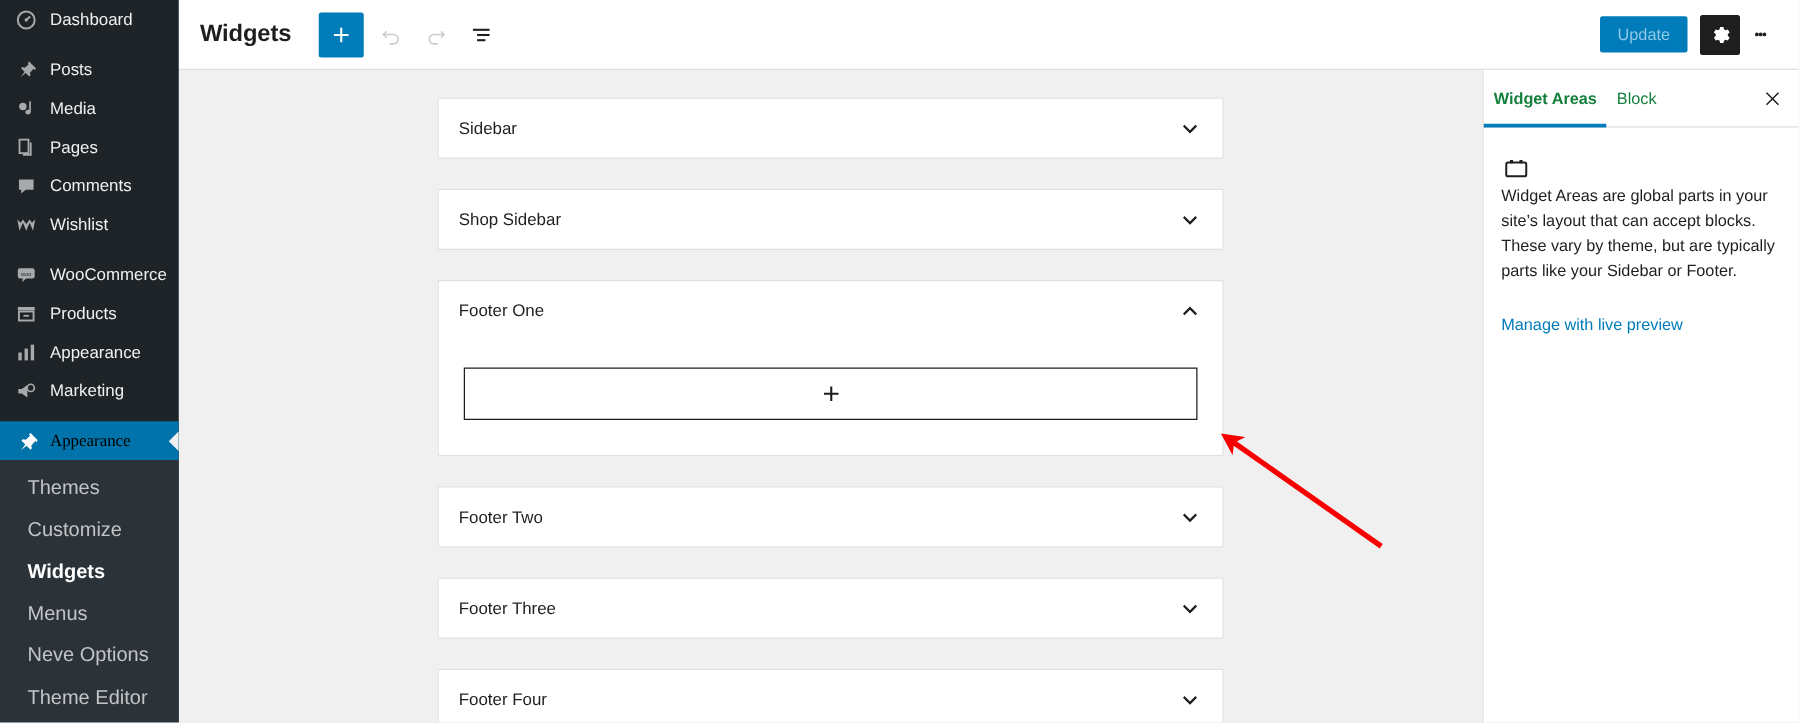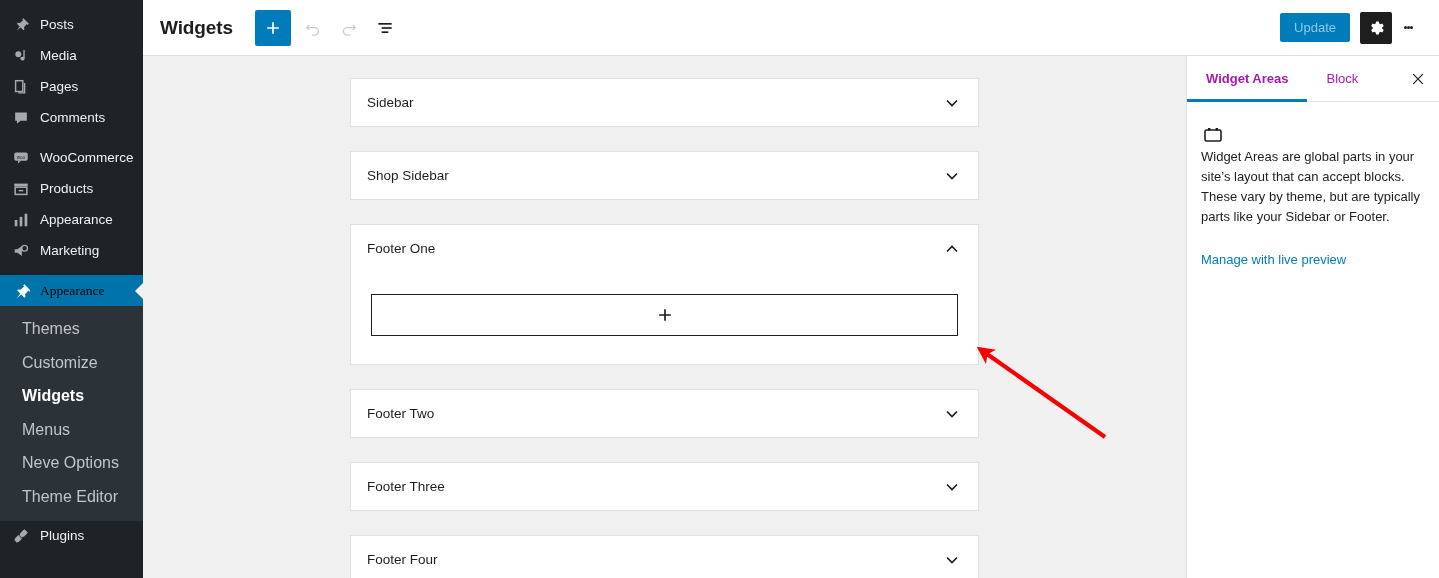--- a/index.html
+++ b/index.html
@@ -148,21 +148,21 @@
     border-left: 1px solid #e0e0e0;
     display: flex; flex-direction: column;
   }
   .insp-tabs {
     height: 46px; display: flex; align-items: stretch;
     border-bottom: 1px solid #e0e0e0;
     position: relative;
   }
   .insp-tab {
     display: flex; align-items: center;
-    padding: 0 19px; font-size: 13px; color: #a21caf;
+    padding: 0 8px; font-size: 13px; color: #15803d;
     cursor: pointer; position: relative;
   }
   .insp-tab.active { font-weight: bold; }
   .insp-tab.active::after {
     content: ""; position: absolute; left: 0; right: 0; bottom: -1px;
     height: 3px; background: #007cba;
   }
   .insp-close {
     margin-left: auto; width: 42px;
     display: flex; align-items: center; justify-content: center;
@@ -187,20 +187,30 @@
     pointer-events: none; z-index: 50;
   }
 </style>
 </head>
 <body>
 
 <div class="app">
 
   <nav class="adminmenu">
     <div id="menu-top">
+        <div class="menu-item">
+          <span class="mi-icon">
+            <svg width="18" height="18" viewBox="0 0 20 20" aria-hidden="true">
+              <circle cx="10" cy="10" r="7.5" fill="none" stroke="currentColor" stroke-width="1.8"></circle>
+              <path d="M10 10l3.4-3.2" stroke="currentColor" stroke-width="1.8" fill="none"></path>
+              <circle cx="10" cy="10" r="1.5" fill="currentColor"></circle>
+            </svg>
+          </span>
+          <span class="mi-label">Dashboard</span>
+        </div>
         <div class="menu-sep"></div>
         <div class="menu-item">
           <span class="mi-icon">
             <svg width="18" height="18" viewBox="0 0 20 20" aria-hidden="true">
               <path fill="currentColor" d="M12.6 2.4l-1.3 1.3 1 1-3.5 3.2-2.3-.5-1.1 1.1 3.1 3.1-3.4 4.5 4.5-3.4 3.1 3.1 1.1-1.1-.5-2.3 3.2-3.5 1 1 1.3-1.3-6.2-6.2z"></path>
             </svg>
           </span>
           <span class="mi-label">Posts</span>
         </div>
         <div class="menu-item">
@@ -221,20 +231,28 @@
           </span>
           <span class="mi-label">Pages</span>
         </div>
         <div class="menu-item">
           <span class="mi-icon">
             <svg width="18" height="18" viewBox="0 0 20 20" aria-hidden="true">
               <path fill="currentColor" d="M3.5 4h13v9h-7l-4 3.5V13h-2z"></path>
             </svg>
           </span>
           <span class="mi-label">Comments</span>
+        </div>
+        <div class="menu-item">
+          <span class="mi-icon">
+            <svg width="18" height="18" viewBox="0 0 20 20" aria-hidden="true">
+              <path fill="currentColor" d="M2 5l2 10 3-7 3 7 3-7 3 7 2-10-3 3-2-3-3 4-3-4-2 3z"></path>
+            </svg>
+          </span>
+          <span class="mi-label">Wishlist</span>
         </div>
         <div class="menu-sep"></div>
         <div class="menu-item">
           <span class="mi-icon">
             <svg width="18" height="18" viewBox="0 0 20 20" aria-hidden="true">
               <rect x="2.5" y="4" width="15" height="9" rx="2" fill="currentColor"></rect>
               <path fill="currentColor" d="M7 12.5l-.5 4 4-4z"></path>
               <text x="10" y="10.6" font-size="5" text-anchor="middle" fill="#1d2327" font-family="Liberation Sans">woo</text>
             </svg>
           </span>

